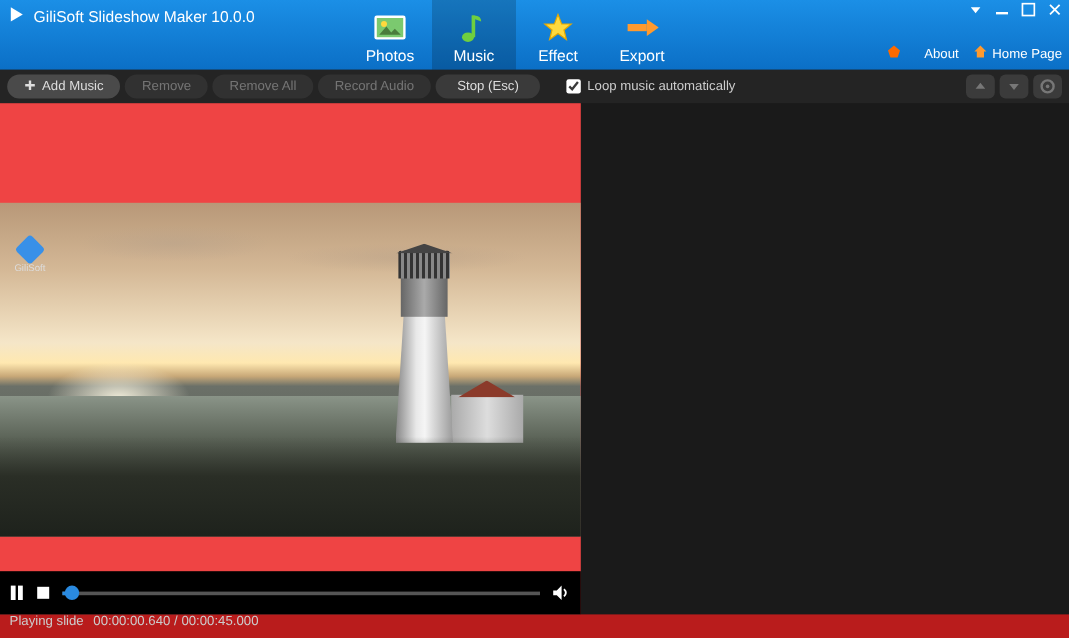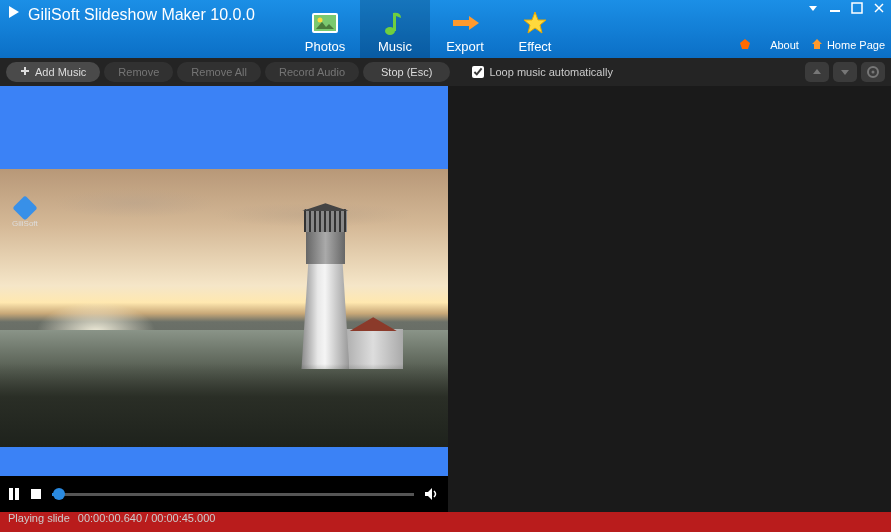--- a/index.html
+++ b/index.html
@@ -1,39 +1,39 @@
 <!DOCTYPE html>
 <html><head>
 <meta charset="utf-8">
 <style>
 * { margin: 0; padding: 0; box-sizing: border-box; font-family: Arial, sans-serif; }
 body { width: 891px; height: 532px; background: #1a1a1a; overflow: hidden; color: #ccc; font-size: 12px; }
 
 .titlebar { height: 58px; background: linear-gradient(#1b8fe6, #0b6fc6); display: flex; align-items: stretch; position: relative; }
-.app-title { color: #fff; font-size: 16px; padding: 6px 0 0 28px; position: absolute; top: 0; left: 0; }
+.app-title { color: #fff; font-size: 13px; padding: 6px 0 0 28px; position: absolute; top: 0; left: 0; }
 .logo-icon { position: absolute; left: 6px; top: 4px; }
 .tabs { display: flex; margin-left: 290px; height: 100%; }
 .tab { width: 70px; display: flex; flex-direction: column; align-items: center; justify-content: flex-end; padding-bottom: 4px; color: #fff; font-size: 13px; cursor: pointer; }
 .tab.active { background: rgba(0,0,0,0.18); }
 .tab-icon { width: 28px; height: 28px; margin-bottom: 2px; display: flex; align-items: center; justify-content: center; }
 .win-controls { position: absolute; right: 6px; top: 2px; display: flex; gap: 10px; }
 .header-links { position: absolute; right: 6px; bottom: 6px; display: flex; gap: 12px; align-items: center; color: #fff; font-size: 11px; }
 
 .toolbar { height: 28px; background: #242424; display: flex; align-items: center; padding: 0 6px; gap: 4px; }
 .pill { height: 20px; background: #3b3b3b; border-radius: 10px; color: #aaa; font-size: 11px; padding: 0 14px; display: flex; align-items: center; gap: 5px; cursor: pointer; }
 .pill.primary { background: #4a4a4a; color: #ddd; }
 .pill.disabled { opacity: 0.6; }
 .pill.stop { background: #3a3a3a; color: #ddd; padding: 0 18px; }
 .loop-check { margin-left: 18px; display: flex; align-items: center; gap: 5px; color: #ccc; font-size: 11px; }
 .loop-check input { width: 12px; height: 12px; accent-color: #fff; }
 .spacer { flex: 1; }
 .icon-btn { width: 24px; height: 20px; background: #3b3b3b; border-radius: 5px; display: flex; align-items: center; justify-content: center; cursor: pointer; }
 
 .main { display: flex; height: calc(100% - 58px - 28px - 20px); }
-.preview { width: 448px; background: #3b82f6; display: flex; flex-direction: column; }
+.preview { width: 484px; background: #ef4444; display: flex; flex-direction: column; }
 .preview-img { flex: 1; display: flex; align-items: center; justify-content: center; position: relative; overflow: hidden; }
 .scene { width: 100%; height: 278px; position: relative; background: linear-gradient(to bottom, #b89878 0%, #d4b896 20%, #f5e6c8 42%, #ffe8b0 48%, #c8a878 52%, #6b7068 55%, #4a5048 100%); margin-top: 54px; }
 .sun-glow { position: absolute; left: 8%; top: 48%; width: 120px; height: 60px; background: radial-gradient(ellipse, rgba(255,250,230,0.9), transparent 70%); }
 .clouds { position: absolute; top: 10px; width: 100%; height: 60px; background: radial-gradient(ellipse 80px 15px at 30% 40%, rgba(180,160,140,0.4), transparent), radial-gradient(ellipse 100px 12px at 70% 60%, rgba(170,150,130,0.3), transparent); }
 .ocean { position: absolute; bottom: 0; width: 100%; height: 42%; background: linear-gradient(to bottom, #8a9488 0%, #5c6458 30%, #3d4238 100%); }
 .lighthouse { position: absolute; right: 22%; bottom: 28%; width: 48px; height: 160px; }
 .lh-base { position: absolute; bottom: 0; width: 100%; height: 70%; background: linear-gradient(to right, #888 0%, #e8e8e8 35%, #f5f5f5 50%, #d0d0d0 70%, #999 100%); clip-path: polygon(15% 0, 85% 0, 100% 100%, 0 100%); }
 .lh-top { position: absolute; top: 12%; left: 10%; width: 80%; height: 22%; background: linear-gradient(to right, #666, #aaa, #666); }
 .lh-lantern { position: absolute; top: 0; left: 5%; width: 90%; height: 14%; background: repeating-linear-gradient(to right, #333 0 2px, #888 2px 5px); border-radius: 2px 2px 0 0; }
 .lh-roof { position: absolute; top: -6px; left: 0; width: 100%; height: 8px; background: #444; clip-path: polygon(50% 0, 100% 100%, 0 100%); }
@@ -89,34 +89,34 @@
         <svg width="24" height="26">
             <ellipse cx="7" cy="21" rx="5" ry="4" fill="#6fcf3f"></ellipse>
             <rect x="10" y="3" width="3" height="18" fill="#6fcf3f"></rect>
             <path d="M10 3 Q18 2 18 8 L13 6 Z" fill="#6fcf3f"></path>
           </svg>
       </span>
       <span>Music</span>
     </div>
     <div class="tab">
       <span class="tab-icon">
+        <svg width="26" height="26">
+            <polygon points="13,2 16,10 24,10 18,15 20,23 13,18 6,23 8,15 2,10 10,10" fill="#ffd93d" stroke="#e6a800" stroke-width="1"></polygon>
+          </svg>
+      </span>
+      <span>Effect</span>
+    </div>
+    <div class="tab">
+      <span class="tab-icon">
         <svg width="30" height="20">
             <rect x="2" y="7" width="16" height="6" fill="#ff9a2e"></rect>
             <polygon points="18,3 28,10 18,17" fill="#ff9a2e"></polygon>
           </svg>
       </span>
       <span>Export</span>
-    </div>
-    <div class="tab">
-      <span class="tab-icon">
-        <svg width="26" height="26">
-            <polygon points="13,2 16,10 24,10 18,15 20,23 13,18 6,23 8,15 2,10 10,10" fill="#ffd93d" stroke="#e6a800" stroke-width="1"></polygon>
-          </svg>
-      </span>
-      <span>Effect</span>
     </div>
   </div>
   <div class="win-controls">
     <span><svg width="12" height="12">
           <polygon points="2,4 10,4 6,9" fill="#fff"></polygon>
         </svg></span>
     <span><svg width="12" height="12">
           <rect x="1" y="8" width="10" height="2" fill="#fff"></rect>
         </svg></span>
     <span><svg width="12" height="12">

